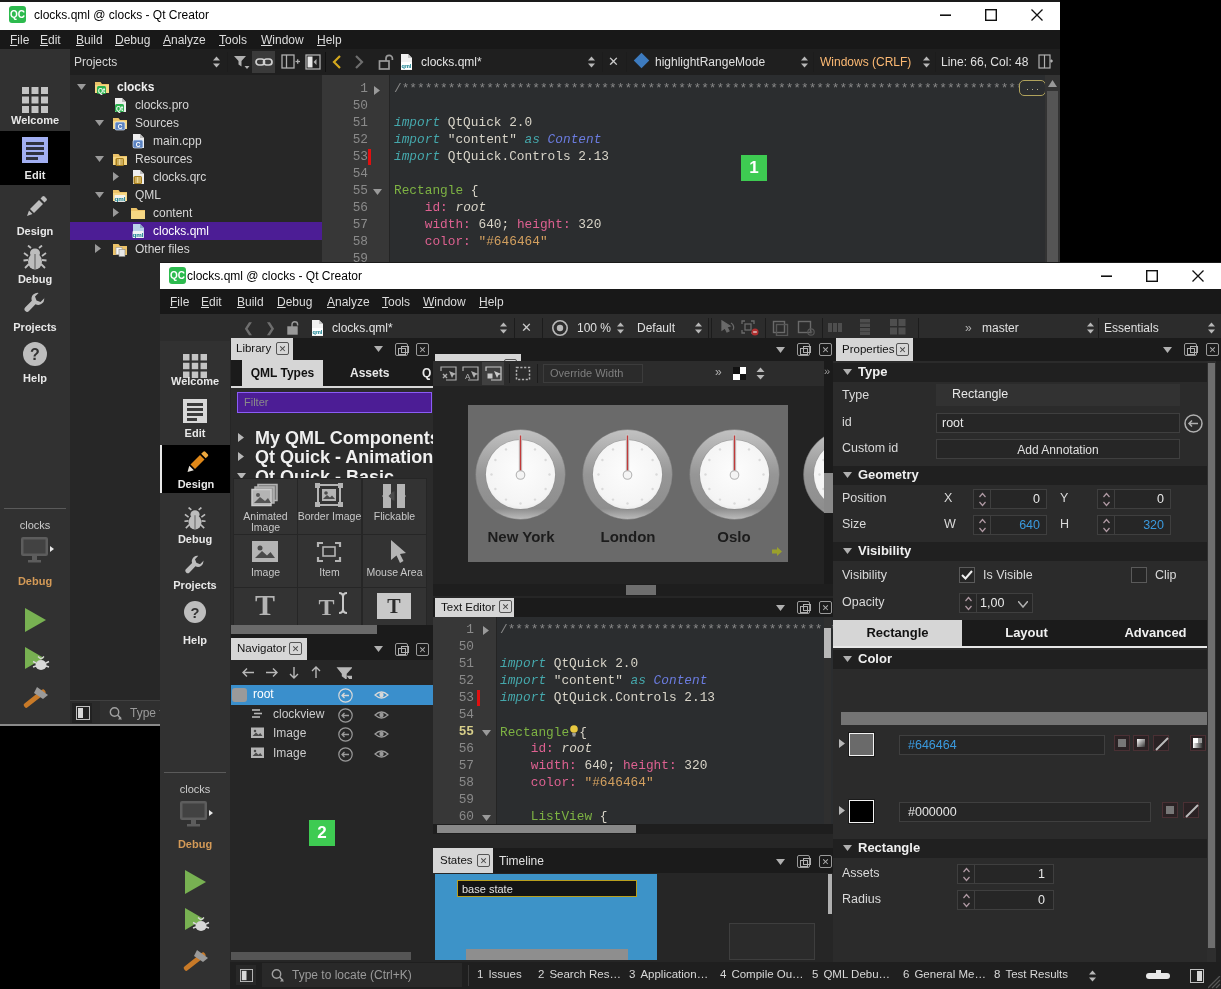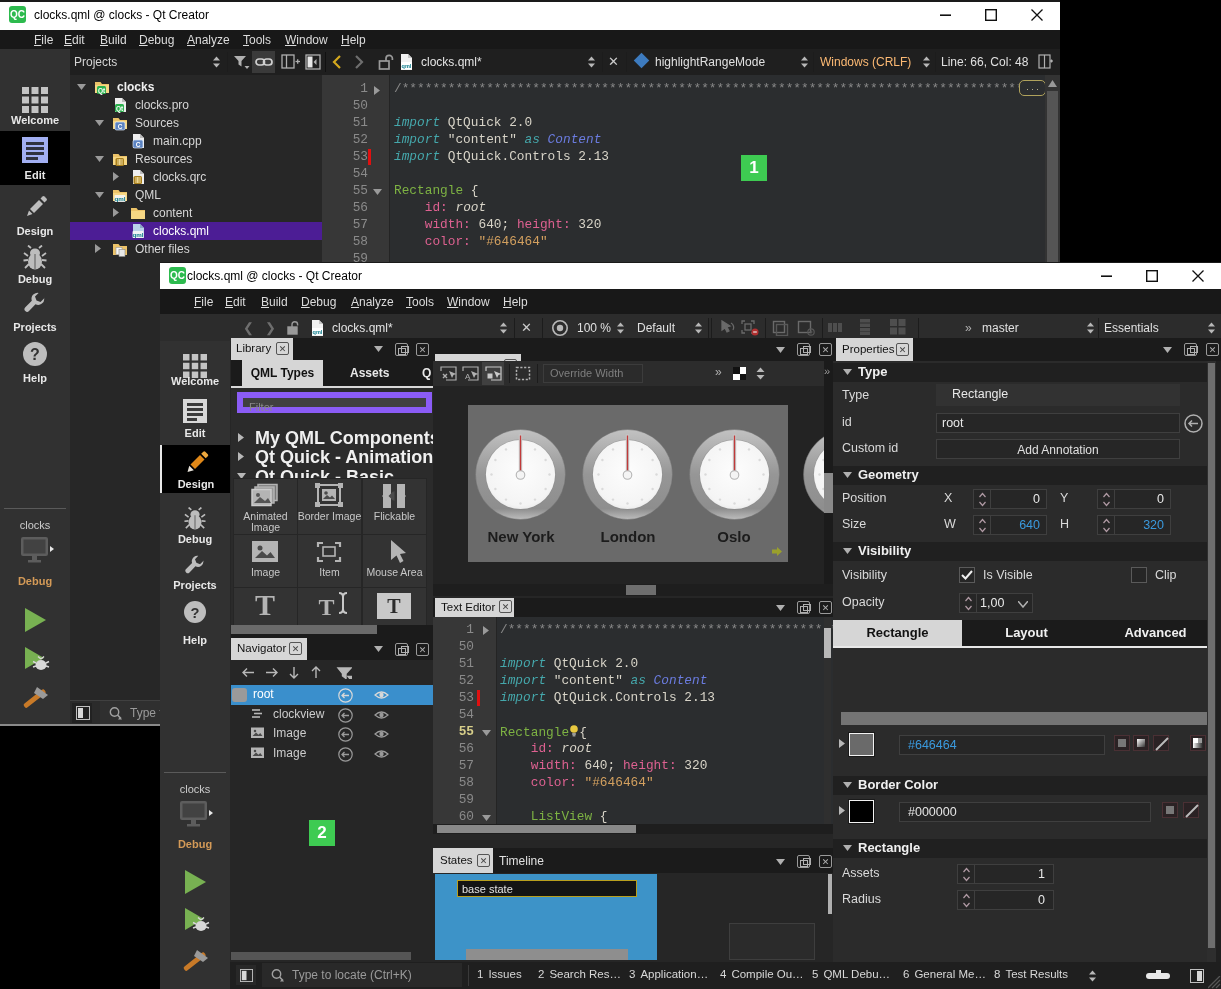--- a/index.html
+++ b/index.html
@@ -4,21 +4,21 @@
 <style>
 * { margin:0; padding:0; box-sizing:border-box; }
 html,body { width:1221px; height:989px; background:#000; overflow:hidden; }
 body { font-family:"Liberation Sans", sans-serif; position:relative; }
 .abs { position:absolute; }
 
 .titlebar { background:#fff; color:#000; }
 .tb-title { font-size:12px; color:#000; }
 .qc-icon { width:17px; height:17px; background:#2dba4e; border-radius:3px; color:#fff; font-weight:bold; font-size:10px; text-align:center; line-height:17px; }
 .menubar { background:#181818; }
-.menu-item { color:#dcdcdc; font-size:12px; position:absolute; top:3px;margin-left:24px; }
+.menu-item { color:#dcdcdc; font-size:12px; position:absolute; top:3px; }
 .menu-item u { text-decoration:underline; }
 .toolrow { background:#2c2c2c; }
 
 .gutter-num { position:absolute; right:0; color:#8a8a8a; font-size:12.8px; font-family:"Liberation Mono", monospace; }
 .codeline { position:absolute; font-size:12.8px; white-space:pre; font-family:"Liberation Mono", monospace; color:#d8d4c8; }
 .kw { color:#45a8ac; font-style:italic; }
 .typ { color:#7db243; }
 .prop { color:#de6191; }
 .str { color:#d3a05f; }
 .cmt { color:#888888; }
@@ -680,21 +680,21 @@
     <svg class="abs" style="left:143px; top:8px;" width="9" height="6">
         <path d="M0 0 h9 l-4.5 6 Z" fill="#b0b0b0"></path>
       </svg>
     <span class="floatbox" style="left:164px; top:5px;"></span>
       <span class="xbox xdark" style="left:185px; top:5px;"></span>
     <div class="abs" style="left:0; top:22px; width:202px; height:26px; background:#1b1b1b;"></div>
     <div class="abs" style="left:11px; top:22px; width:81px; height:26px; background:#d6d6d6; color:#111; font-weight:bold; font-size:12px; text-align:center; line-height:26px;">QML Types</div>
     <div class="abs" style="left:119px; top:5px; width:80px; height:26px; color:#e8e8e8; font-weight:bold; font-size:12px; line-height:26px; top:22px;">Assets</div>
     <div class="abs" style="left:191px; top:22px; color:#e8e8e8; font-weight:bold; font-size:12px; line-height:26px;">Q</div>
     <div class="abs" style="left:0; top:48px; width:202px; height:2px; background:#d8d8d8;"></div>
-    <div class="abs" style="left:6px; top:54px; width:195px; height:21px; background:#404040; border:6px solid #8b5cf6;">
+    <div class="abs" style="left:6px; top:54px; width:195px; height:21px; background:#4c1d95; border:1px solid #8b5cf6;">
         <span style="position:absolute; left:6px; top:3px; font-size:11px; color:#8a8a8a;">Filter</span>
       </div>
     <div class="abs" style="left:0; top:88px; width:202px; height:19px;">
         <svg class="abs" style="left:7px; top:7px;" width="6" height="9">
           <path d="M0 0 v9 l6 -4.5 Z" fill="#b8b8b8"></path>
         </svg>
         <span class="libsec">My QML Components</span>
       </div>
     <div class="abs" style="left:0; top:107px; width:202px; height:19px;">
         <svg class="abs" style="left:7px; top:7px;" width="6" height="9">
@@ -1138,20 +1138,26 @@
         <span style="position:absolute; left:20px; top:2px; font-size:12.5px; color:#e8e8e8;">1,00</span>
         <svg class="abs" style="left:58px; top:7px;" width="10" height="7">
           <path d="M0 0 L5 6 L10 0" stroke="#b0b0b0" stroke-width="1.5" fill="none"></path>
         </svg>
       </div>
     <div class="abs" style="left:0; top:282px; width:388px; height:26px; background:#1b1b1b;"></div>
     <div class="abs" style="left:0; top:282px; width:129px; height:26px; background:#d6d6d6; font-size:13px; font-weight:bold; color:#111; text-align:center; line-height:26px;">Rectangle</div>
     <div class="abs" style="left:129px; top:282px; width:129px; height:26px; font-size:13px; font-weight:bold; color:#f0f0f0; text-align:center; line-height:26px;">Layout</div>
     <div class="abs" style="left:258px; top:282px; width:129px; height:26px; font-size:13px; font-weight:bold; color:#f0f0f0; text-align:center; line-height:26px;">Advanced</div>
     <div class="abs" style="left:0; top:308px; width:388px; height:2px; background:#e8e8e8;"></div>
+    <div class="sechead" style="top:312px;">
+        <svg class="abs" style="left:10px; top:6px;" width="9" height="6">
+          <path d="M0 0 h9 l-4.5 6 Z" fill="#b0b0b0"></path>
+        </svg>
+        <span>Color</span>
+      </div>
     <div class="abs" style="left:8px; top:374px; width:374px; height:13px; background:#747474;"></div>
     <svg class="abs" style="left:6px; top:401px;" width="6" height="9">
         <path d="M0 0 v9 l6 -4.5 Z" fill="#b8b8b8"></path>
       </svg>
     <div class="abs" style="left:16px; top:395px; width:25px; height:23px; background:#6a6a6a; border:1px solid #f2f2f2; outline:1px solid #1a1a1a;"></div>
     <div class="abs pinput" style="left:66px; top:397px; width:206px; height:20px;">
         <span style="position:absolute; left:8px; top:2px; font-size:12.5px; color:#3a99dd;">#646464</span>
       </div>
     <div class="abs cbtn" style="left:281px; top:397px;">
         <div style="position:absolute; inset:3px; background:#777;"></div>
@@ -1159,26 +1165,20 @@
     <div class="abs cbtn" style="left:300px; top:397px;">
         <div style="position:absolute; inset:3px; background:linear-gradient(135deg,#fff,#333);"></div>
       </div>
     <div class="abs cbtn" style="left:320px; top:397px;"><svg width="16" height="16">
           <line x1="2" y1="14" x2="14" y2="2" stroke="#bbb" stroke-width="2"></line>
         </svg></div>
     <div class="abs cbtn" style="left:357px; top:397px;">
         <div style="position:absolute; inset:2px; background:linear-gradient(90deg,#fff 0%,#888 50%,#222 100%); "></div>
         <div style="position:absolute; left:2px; top:2px; width:5px; height:5px; background:#fff;"></div>
         <div style="position:absolute; left:7px; top:2px; width:4px; height:5px; background:#999;"></div>
-      </div>
-    <div class="sechead" style="top:438px;">
-        <svg class="abs" style="left:10px; top:6px;" width="9" height="6">
-          <path d="M0 0 h9 l-4.5 6 Z" fill="#b0b0b0"></path>
-        </svg>
-        <span>Border Color</span>
       </div>
     <svg class="abs" style="left:6px; top:468px;" width="6" height="9">
         <path d="M0 0 v9 l6 -4.5 Z" fill="#b8b8b8"></path>
       </svg>
     <div class="abs" style="left:16px; top:462px; width:25px; height:23px; background:#000; border:1px solid #f2f2f2; outline:1px solid #1a1a1a;"></div>
     <div class="abs pinput" style="left:66px; top:464px; width:252px; height:20px;">
         <span style="position:absolute; left:8px; top:2px; font-size:12.5px; color:#e4e4e4;">#000000</span>
       </div>
     <div class="abs cbtn" style="left:329px; top:464px;">
         <div style="position:absolute; inset:3px; background:#777;"></div>

